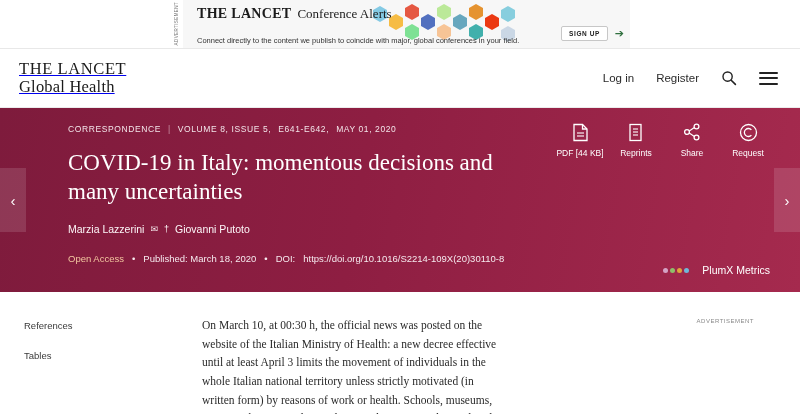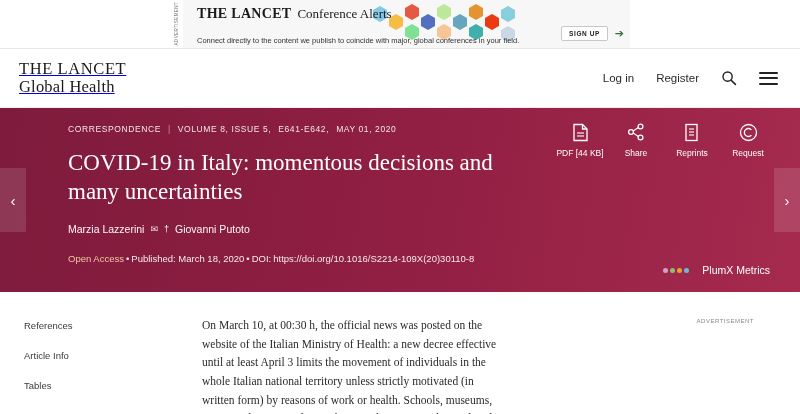--- a/index.html
+++ b/index.html
@@ -250,21 +250,21 @@
     opacity: 0.95;
   }
   .authors .dag {
     font-size: 9px;
   }
   .meta-line {
     font-size: 9.5px;
     color: #f6e9ee;
     display: flex;
     align-items: flex-start;
-    gap: 2px;
+    gap: 8px;
     flex-wrap: wrap;
   }
   .meta-line .open-access {
     color: #f3c7a0;
   }
   .meta-line .doi-link {
     color: #f6e9ee;
     text-decoration: none;
   }
 
@@ -467,43 +467,43 @@
           <path d="M2 1.5h8.5L15 6v11.5H2z" fill="none" stroke="#fff" stroke-width="1.3"></path>
           <path d="M10.5 1.5V6H15" fill="none" stroke="#fff" stroke-width="1.3"></path>
           <line x1="5" y1="10" x2="12" y2="10" stroke="#fff" stroke-width="1.1"></line>
           <line x1="5" y1="13" x2="12" y2="13" stroke="#fff" stroke-width="1.1"></line>
         </svg>
       </span>
       <span class="tlabel">PDF [44 KB]</span>
     </div>
     <div class="tool">
       <span class="glyph">
+        <svg width="17" height="19" viewBox="0 0 17 19">
+          <rect x="2" y="1.5" width="11" height="16" fill="none" stroke="#fff" stroke-width="1.3"></rect>
+          <line x1="5" y1="6" x2="10" y2="6" stroke="#fff" stroke-width="1.1"></line>
+          <line x1="5" y1="9" x2="10" y2="9" stroke="#fff" stroke-width="1.1"></line>
+          <line x1="5" y1="12" x2="10" y2="12" stroke="#fff" stroke-width="1.1"></line>
+        </svg>
+      </span>
+      <span class="tlabel">Reprints</span>
+    </div>
+    <div class="tool">
+      <span class="glyph">
         <svg width="18" height="18" viewBox="0 0 18 18">
           <circle cx="13.5" cy="3.5" r="2.4" fill="none" stroke="#fff" stroke-width="1.3"></circle>
           <circle cx="4" cy="9" r="2.4" fill="none" stroke="#fff" stroke-width="1.3"></circle>
           <circle cx="13.5" cy="14.5" r="2.4" fill="none" stroke="#fff" stroke-width="1.3"></circle>
           <line x1="6.2" y1="7.9" x2="11.4" y2="4.6" stroke="#fff" stroke-width="1.2"></line>
           <line x1="6.2" y1="10.1" x2="11.4" y2="13.4" stroke="#fff" stroke-width="1.2"></line>
         </svg>
       </span>
       <span class="tlabel">Share</span>
     </div>
     <div class="tool">
       <span class="glyph">
-        <svg width="17" height="19" viewBox="0 0 17 19">
-          <rect x="2" y="1.5" width="11" height="16" fill="none" stroke="#fff" stroke-width="1.3"></rect>
-          <line x1="5" y1="6" x2="10" y2="6" stroke="#fff" stroke-width="1.1"></line>
-          <line x1="5" y1="9" x2="10" y2="9" stroke="#fff" stroke-width="1.1"></line>
-          <line x1="5" y1="12" x2="10" y2="12" stroke="#fff" stroke-width="1.1"></line>
-        </svg>
-      </span>
-      <span class="tlabel">Reprints</span>
-    </div>
-    <div class="tool">
-      <span class="glyph">
         <svg width="19" height="19" viewBox="0 0 19 19">
           <circle cx="9.5" cy="9.5" r="8" fill="none" stroke="#fff" stroke-width="1.3"></circle>
           <path d="M12.4 6.9a4 4 0 1 0 0 5.2" fill="none" stroke="#fff" stroke-width="1.3"></path>
         </svg>
       </span>
       <span class="tlabel">Request</span>
     </div>
   </div>
 
   <div class="hero-content">
@@ -541,21 +541,20 @@
       <i style="background:#e0a33c"></i>
       <i style="background:#6fb7d9"></i>
     </span>
     <span class="ptext">PlumX Metrics</span>
   </div>
 </div>
 
 <div class="body-area">
   <nav class="left-nav">
     <a href="#">References</a>
-    <a href="#">Article Info</a>
     <a href="#">Tables</a>
   </nav>
 
   <article class="article-body">
     <p>On March 10, at 00:30 h, the official news was posted on the website of the Italian Ministry of Health: a new decree effective until at least April 3 limits the movement of individuals in the whole Italian national territory unless strictly motivated (in written form) by reasons of work or health. Schools, museums, cinemas, theatres, and any other social, recreational, or cultural centre must stay closed. Any gathering in public spaces is forbidden, including sporting events and funerals. Most shops must stay closed. Those selling essentials, such as supermarkets or pharmacies, need to</p>
   </article>
 
   <aside class="right-rail">
     <div class="ad-label-right">ADVERTISEMENT</div>
 

